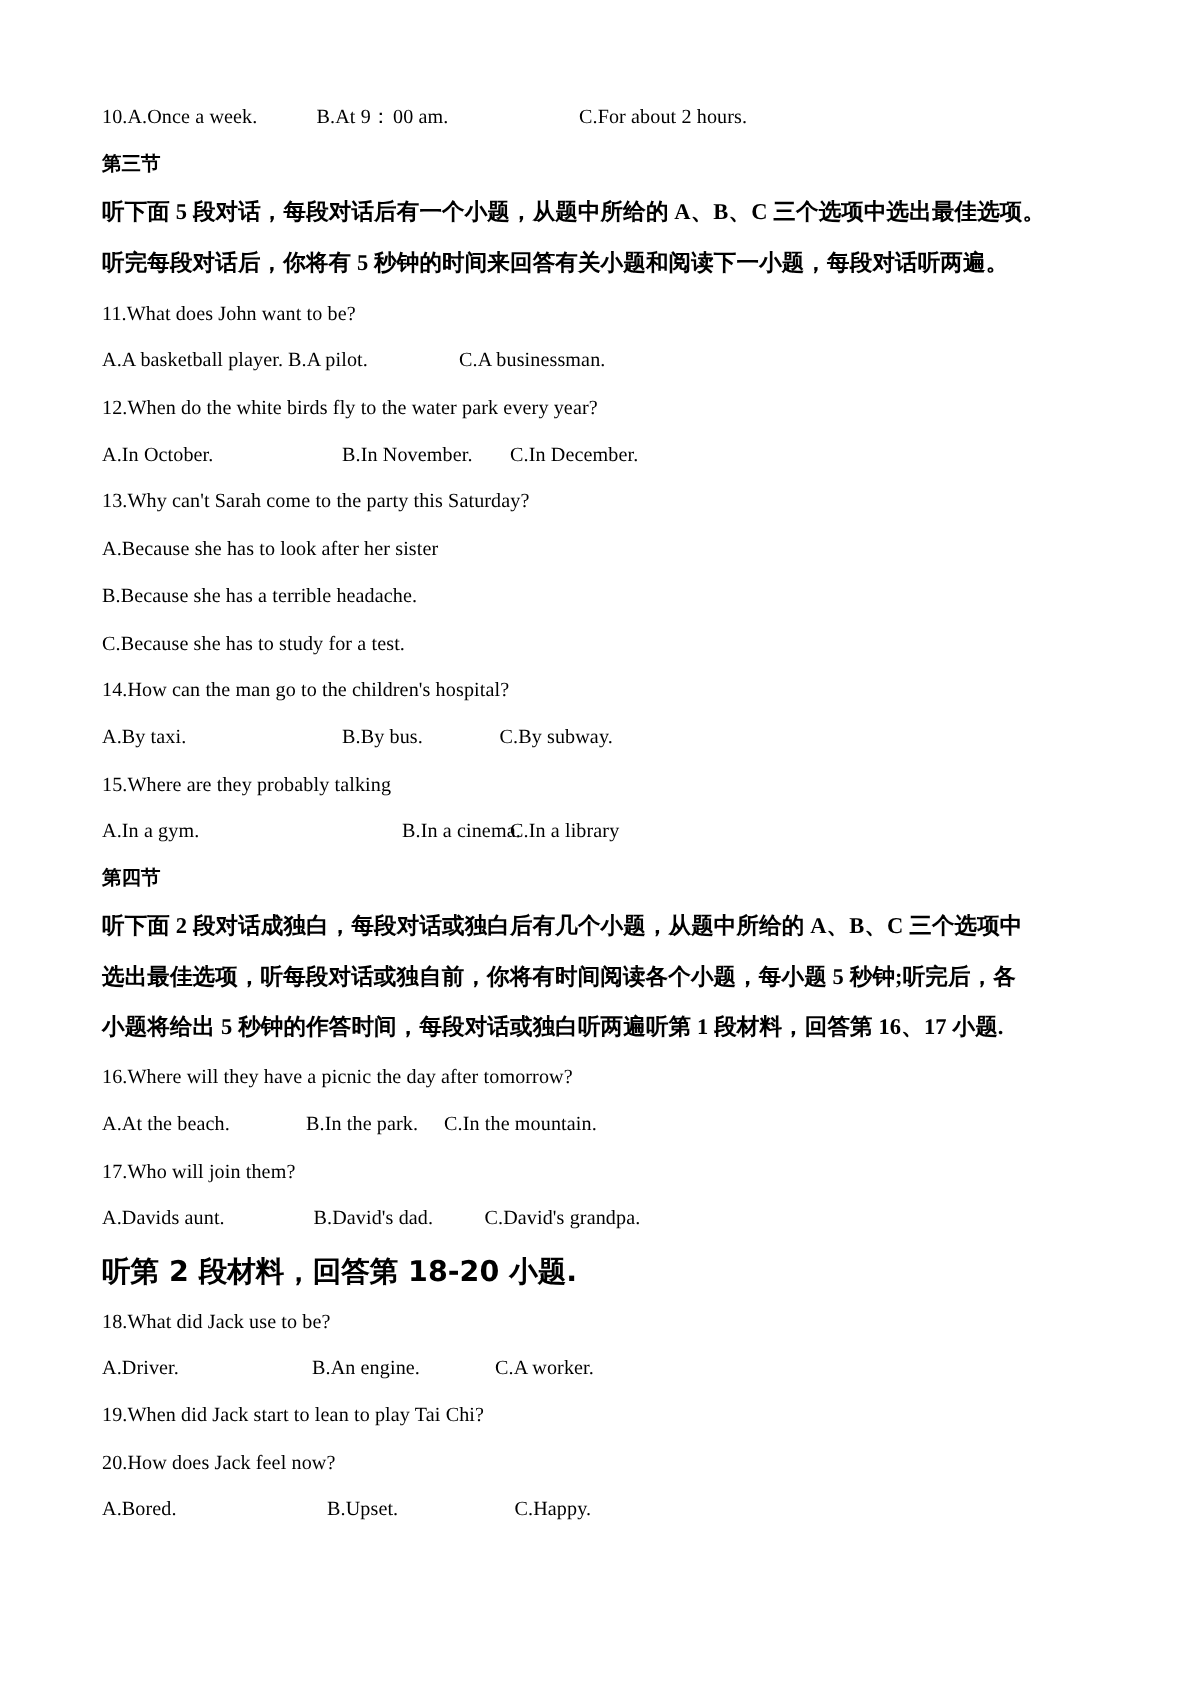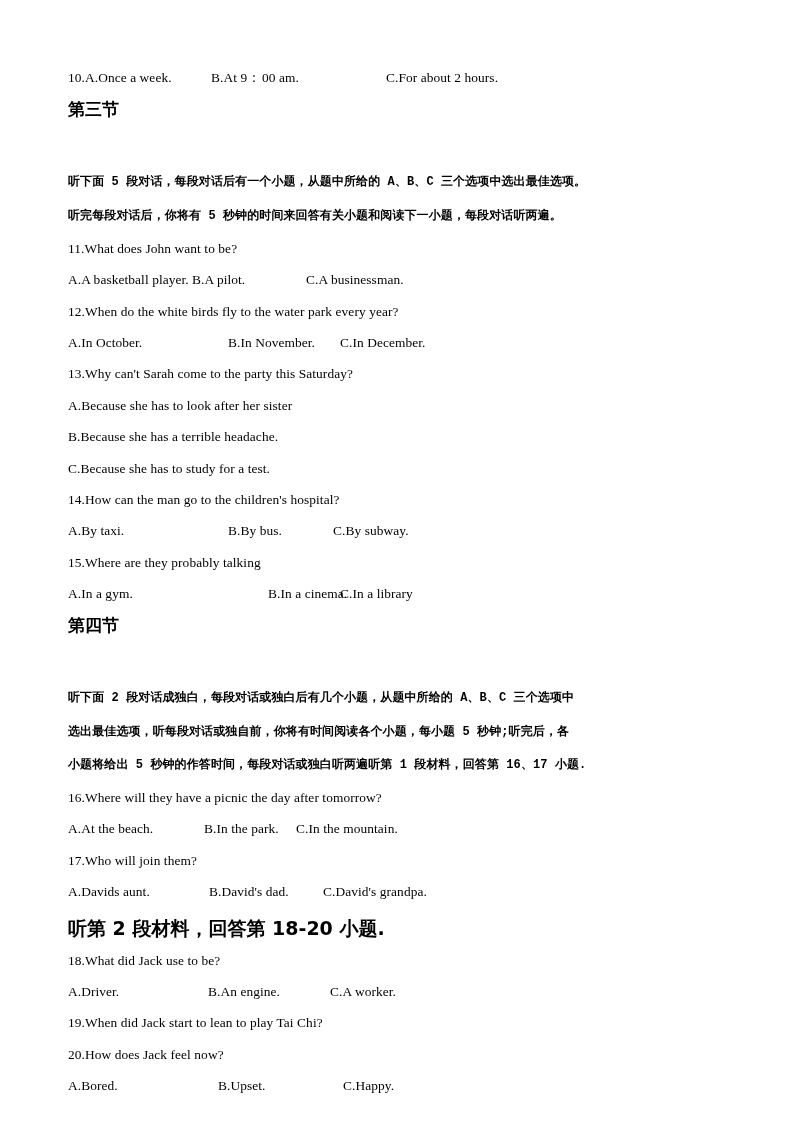--- a/index.html
+++ b/index.html
@@ -45,35 +45,34 @@
     position: absolute;
     top: 0;
     left: 0;
     white-space: pre;
   }
 
   
   .cn-label {
     height: 33px;
     line-height: 33px;
-    font-size: 17px;
+    font-size: 13px;
     font-weight: bold;
     font-family: "DejaVu Sans", "Liberation Sans", sans-serif;
     white-space: nowrap;
   }
   .cn-instr {
-    font-size: 12px;
+    font-size: 15px;
     font-weight: bold;
-    font-family: Liberation Mono, monospace;
+    font-family: Liberation Serif, serif;
     line-height: 33.2px;
     text-align: justify;
     text-justify: inter-character;
     white-space: nowrap;
     letter-spacing: 0.1px;
-    margin-top: 40px;
   }
   .cn-instr .row {
     height: 33.2px;
     line-height: 33.2px;
     display: block;
     white-space: nowrap;
   }
   
   .cn-instr .row.just {
     display: flex;

